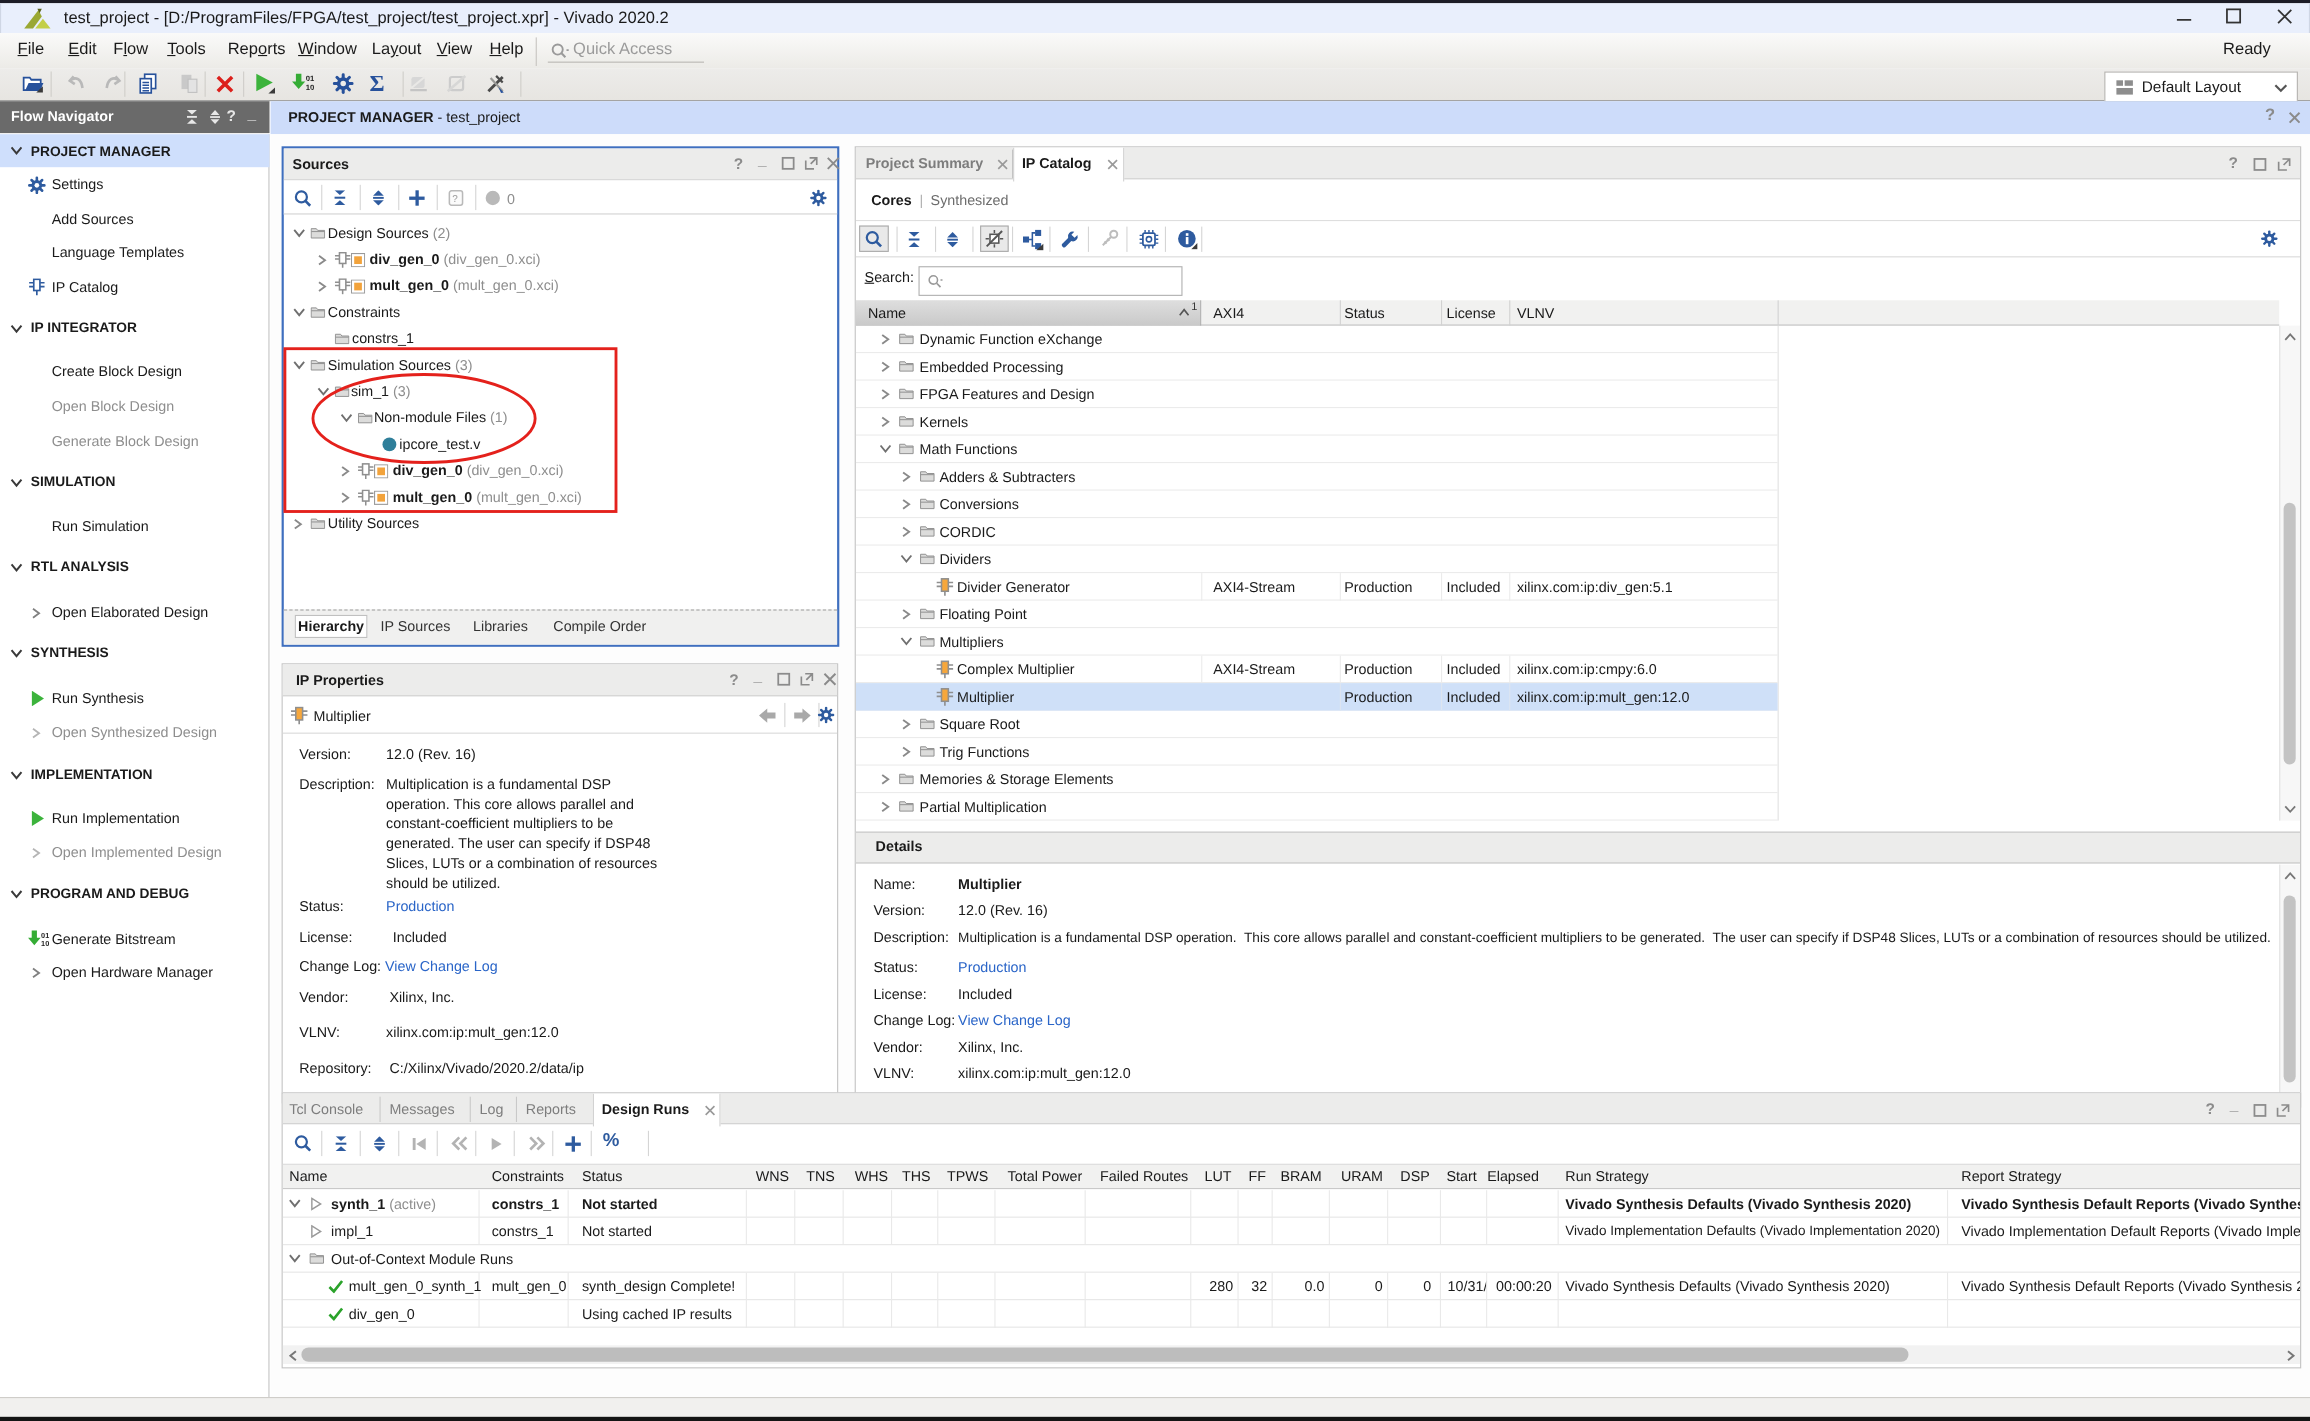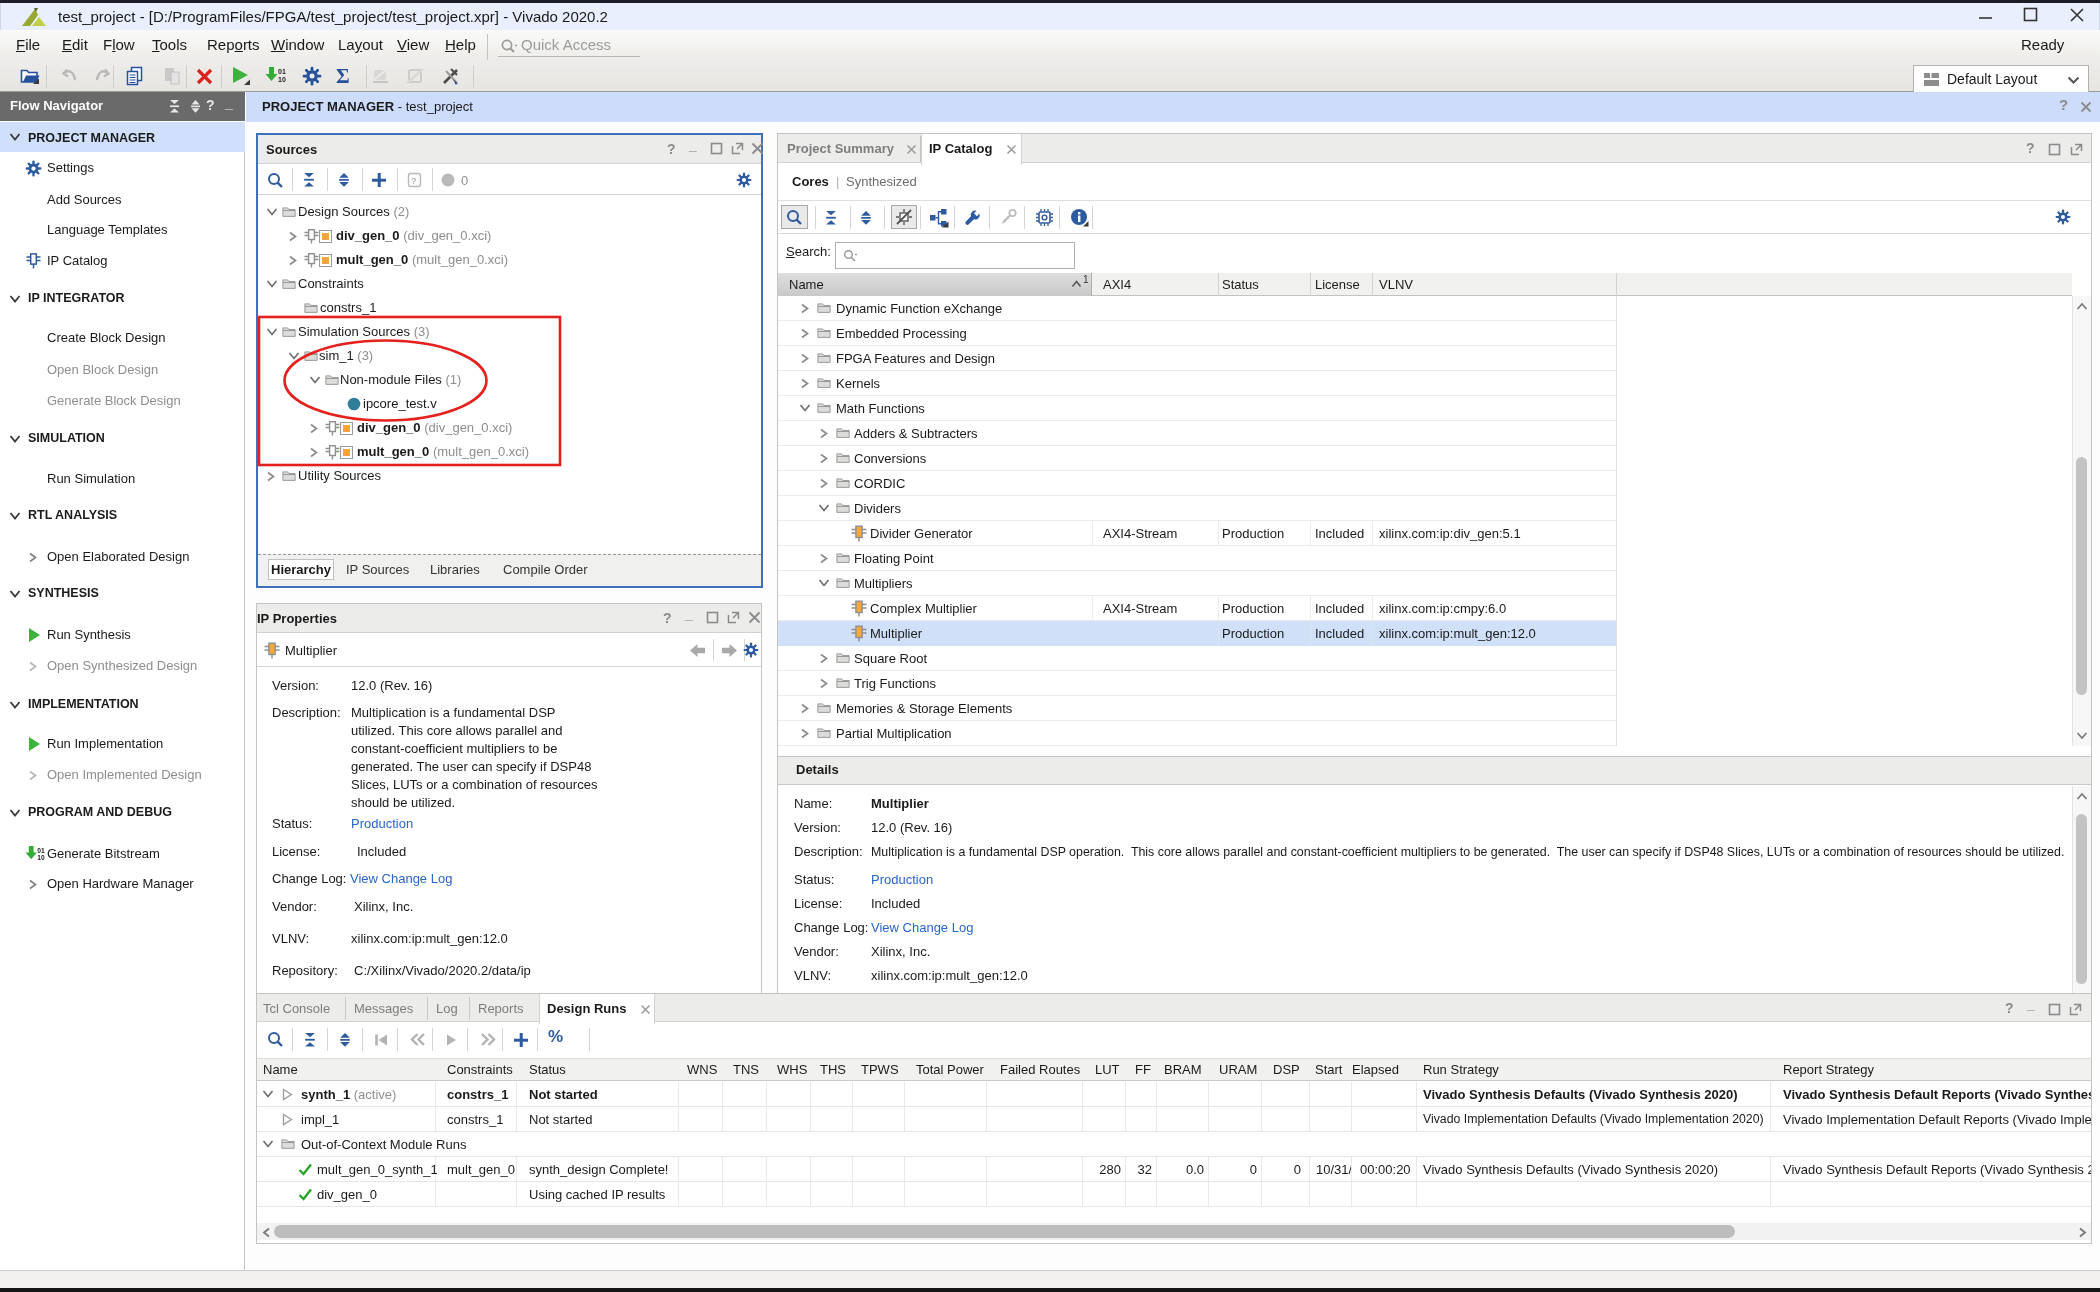--- a/index.html
+++ b/index.html
@@ -447,21 +447,21 @@
         <div class="row" style="left:40px;top:268px">Utility Sources</div>
   </div>
   <div class="abs" style="left:0;top:419px;width:503px;height:32px;background:#f0f0ef;border-top:1px dashed #9a9a9a"></div>
   <div class="abs" style="left:10px;top:424px;width:66px;height:21px;border:1px solid #c0c0c0;background:#fff;text-align:center;line-height:20px;font-weight:bold">Hierarchy</div>
   <div class="abs" style="left:88px;top:427px;color:#333">IP Sources</div>
   <div class="abs" style="left:172px;top:427px;color:#333">Libraries</div>
   <div class="abs" style="left:245px;top:427px;color:#333">Compile Order</div>
 </div>
 
 <div id="ipp" class="abs" style="left:10px;top:481px;width:506px;height:400px;background:#fff;border:1px solid #c3c3c3">
-  <div class="phdr"><span class="b" style="margin-left:0">IP Properties</span></div>
+  <div class="phdr"><span class="b" style="margin-left:12px">IP Properties</span></div>
   <div class="abs" style="left:406px;top:6px;color:#8b8b8b;font-weight:bold;font-size:14px">?</div>
   <div class="abs" style="left:428px;top:2px;color:#8b8b8b;font-weight:bold;font-size:14px">_</div>
   <svg class="hic" style="left:449px" width="13" height="13">
         <rect x="1.5" y="1.5" width="10" height="10" fill="none" stroke="#8b8b8b" stroke-width="1.6"></rect>
       </svg>
   <svg class="hic" style="left:470px" width="13" height="13">
         <path d="M1.5 4 v7.5 h7.5 M5 1.5 h6.5 v6.5 M6 7 l5-5" fill="none" stroke="#8b8b8b" stroke-width="1.5"></path>
       </svg>
   <svg class="hic" style="left:491px" width="13" height="13">
         <path d="M1.5 1.5 L11.5 11.5 M11.5 1.5 L1.5 11.5" stroke="#8b8b8b" stroke-width="1.8"></path>
@@ -486,21 +486,21 @@
           <rect x="6.9" y="0.5" width="2.2" height="15" rx="1" transform="rotate(90 8 8)"></rect>
           <rect x="6.9" y="0.5" width="2.2" height="15" rx="1" transform="rotate(135 8 8)"></rect>
           <circle cx="8" cy="8" r="4.6"></circle>
         </g>
         <circle cx="8" cy="8" r="2" fill="#fff"></circle>
       </svg>
   <div class="row" style="left:15px;top:70px">Version:</div>
       <div class="row" style="left:94px;top:70px">12.0 (Rev. 16)</div>
   <div class="row" style="left:15px;top:97px">Description:</div>
   <div class="row" style="left:94px;top:97px">Multiplication is a fundamental DSP</div>
-  <div class="row" style="left:94px;top:115px">utilized. This core allows parallel and</div>
+  <div class="row" style="left:94px;top:115px">operation. This core allows parallel and</div>
   <div class="row" style="left:94px;top:133px">constant-coefficient multipliers to be</div>
   <div class="row" style="left:94px;top:151px">generated. The user can specify if DSP48</div>
   <div class="row" style="left:94px;top:169px">Slices, LUTs or a combination of resources</div>
   <div class="row" style="left:94px;top:187px">should be utilized.</div>
   <div class="row" style="left:15px;top:208px">Status:</div>
       <div class="row lnk" style="left:94px;top:208px">Production</div>
   <div class="row" style="left:15px;top:236px">License:</div>
       <div class="row" style="left:100px;top:236px">Included</div>
   <div class="row" style="left:15px;top:263px">Change Log:</div>
       <div class="row lnk" style="left:93px;top:263px">View Change Log</div>

